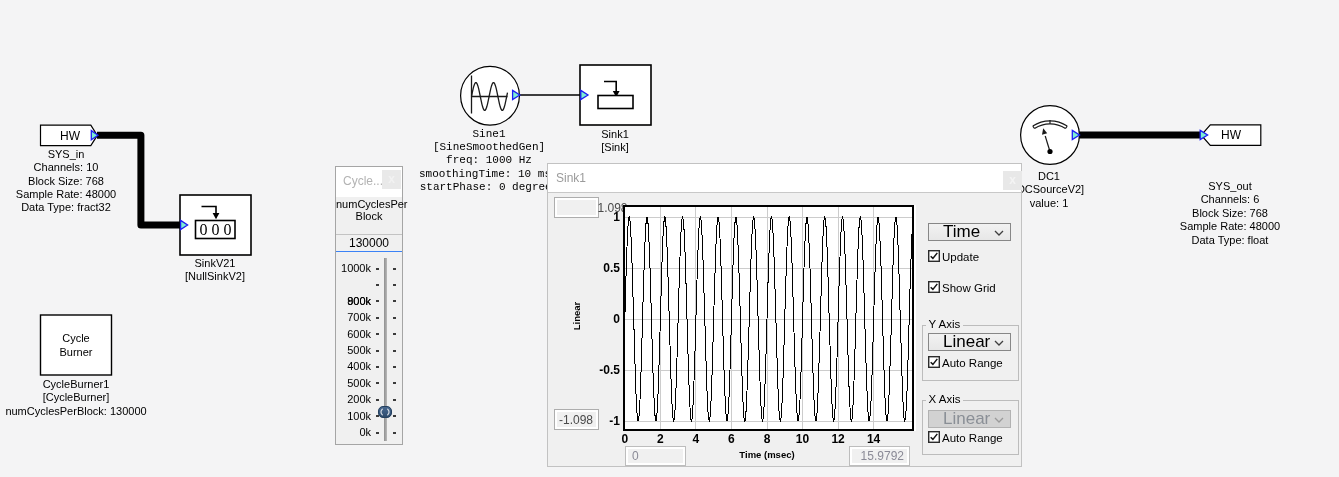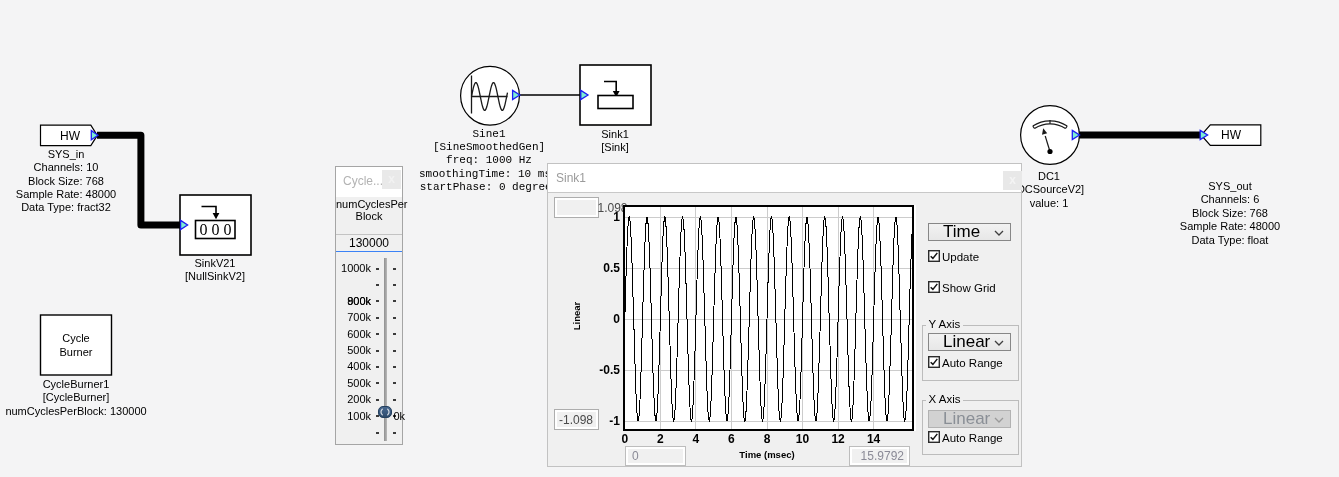--- a/index.html
+++ b/index.html
@@ -124,21 +124,21 @@
   <div class="tick" style="left:56.5px;top:198.9px;"></div>
   <div class="slbl" style="left:-1px;top:210.8px;">500k</div>
   <div class="tick" style="left:39.5px;top:215.3px;"></div>
   <div class="tick" style="left:56.5px;top:215.3px;"></div>
   <div class="slbl" style="left:-1px;top:227.2px;">200k</div>
   <div class="tick" style="left:39.5px;top:231.7px;"></div>
   <div class="tick" style="left:56.5px;top:231.7px;"></div>
   <div class="slbl" style="left:-1px;top:243.6px;">100k</div>
   <div class="tick" style="left:39.5px;top:248.1px;"></div>
   <div class="tick" style="left:56.5px;top:248.1px;"></div>
-  <div class="slbl" style="left:-1px;top:244px;padding-left:34px;">0k</div>
+  <div class="slbl" style="left:-1px;top:260.0px;">0k</div>
   <div class="tick" style="left:39.5px;top:264.5px;"></div>
   <div class="tick" style="left:56.5px;top:264.5px;"></div>
   <div id="track"></div>
   <svg id="knobsvg" style="position:absolute;left:42px;top:238.5px;" width="14" height="12" viewBox="0 0 14 12">
       <defs>
         <linearGradient id="kg" x1="0" y1="0" x2="0" y2="1">
           <stop offset="0" stop-color="#49688e"></stop>
           <stop offset="0.5" stop-color="#3a5a80"></stop>
           <stop offset="1" stop-color="#2c4868"></stop>
         </linearGradient>

